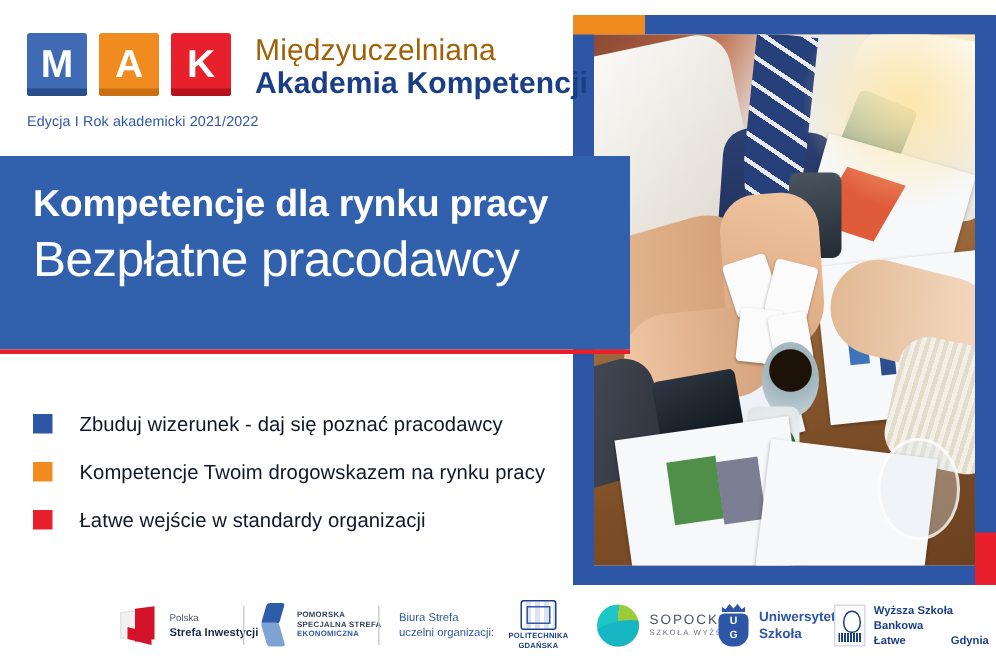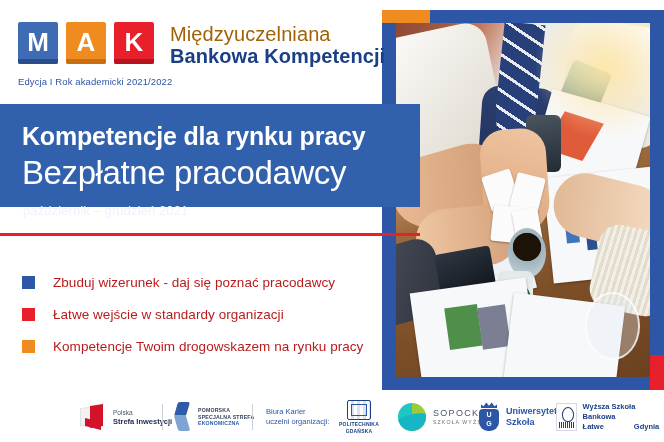--- a/index.html
+++ b/index.html
@@ -79,32 +79,32 @@
   .sq::after{content:"";position:absolute;left:0;right:0;bottom:0;height:5px;border-radius:0 0 2px 2px;}
   .sq-m{background:#3f6bb5;} .sq-m::after{background:#2b4d8a;}
   .sq-a{background:#ef8b1f;} .sq-a::after{background:#c96f12;}
   .sq-k{background:#e8202c;} .sq-k::after{background:#b5141f;}
   .logo-words{margin-left:8px;padding-top:1px;}
   .lw1{color:#a16207;font-size:20px;line-height:22px;letter-spacing:.1px;}
   .lw2{color:#1b3f86;font-size:20px;line-height:22px;font-weight:bold;letter-spacing:.1px;}
   .edycja{position:absolute;left:18px;top:76px;color:#2e56a6;font-size:9.5px;letter-spacing:.1px;}
 
   
-  .banner{position:absolute;left:0;top:104px;width:420px;height:103px;background:#3160ac;}
+  .banner{position:absolute;left:0;top:104px;width:420px;height:129px;background:#3160ac;}
   .banner-red{position:absolute;left:0;top:233px;width:420px;height:3px;background:#e8202c;}
   .b-line1{position:absolute;left:22px;top:18px;color:#ffffff;font-size:25px;font-weight:bold;letter-spacing:-.2px;}
   .b-line2{position:absolute;left:22px;top:50px;color:#ffffff;font-size:33px;letter-spacing:-.4px;}
   .b-line3{position:absolute;left:23px;top:99px;color:#eef2fa;font-size:13px;letter-spacing:.1px;}
 
   
   .bullets{position:absolute;left:22px;top:266px;width:360px;}
   .bullet{display:flex;align-items:center;height:32px;}
   .bsq{width:13px;height:13px;flex:0 0 13px;margin-right:18px;}
   .bsq.blue{background:#2e56a6;} .bsq.orange{background:#ef8b1f;} .bsq.red{background:#e8202c;}
-  .btxt{color:#b91c1c;font-size:13.5px;letter-spacing:.05px;}
+  .btxt{color:#0f172a;font-size:13.5px;letter-spacing:.05px;}
 
   
   .footer{position:absolute;left:0;top:392px;width:664px;height:50px;background:#fff;}
   .f-label{color:#2e56a6;font-size:7.5px;line-height:10px;}
   .f-item{position:absolute;top:0;height:50px;display:flex;align-items:center;}
   .divider{position:absolute;width:1px;height:26px;background:#c9ced8;top:12px;}
 
   .pl-logo{width:26px;height:24px;position:relative;}
   .pl-w{position:absolute;left:0;top:2px;width:15px;height:16px;background:#f2f2f2;border:1px solid #e3e3e3;transform:skewY(-8deg);}
   .pl-r{position:absolute;left:10px;top:0px;width:13px;height:22px;background:#d4122a;transform:skewY(-8deg);}
@@ -197,45 +197,44 @@
         <span>M</span>
       </div>
       <div class="sq sq-a">
         <span>A</span>
       </div>
       <div class="sq sq-k">
         <span>K</span>
       </div>
       <div class="logo-words">
         <div class="lw1">Międzyuczelniana</div>
-        <div class="lw2">Bankowa Kompetencji</div>
+        <div class="lw2">Akademia Kompetencji</div>
       </div>
     </div>
   </div>
   <div class="edycja">Edycja I Rok akademicki 2021/2022</div>
 
   <div class="banner">
     <div class="b-line1">Kompetencje dla rynku pracy</div>
     <div class="b-line2">Bezpłatne pracodawcy</div>
-    <div class="b-line3">październik – grudzień 2021</div>
   </div>
   <div class="banner-red"></div>
 
   <div class="bullets">
     <div class="bullet">
       <div class="bsq blue"></div>
       <div class="btxt">Zbuduj wizerunek - daj się poznać pracodawcy</div>
     </div>
     <div class="bullet">
+      <div class="bsq orange"></div>
+      <div class="btxt">Kompetencje Twoim drogowskazem na rynku pracy</div>
+    </div>
+    <div class="bullet">
       <div class="bsq red"></div>
       <div class="btxt">Łatwe wejście w standardy organizacji</div>
-    </div>
-    <div class="bullet">
-      <div class="bsq orange"></div>
-      <div class="btxt">Kompetencje Twoim drogowskazem na rynku pracy</div>
     </div>
   </div>
 
   <div class="footer">
 
 
     <div class="f-item" style="left:80px;">
       <div class="pl-logo">
         <div class="pl-w"></div>
           <div class="pl-r"></div>
@@ -258,21 +257,21 @@
         <div class="psse-t1">POMORSKA</div>
         <div class="psse-t1">SPECJALNA STREFA</div>
         <div class="psse-t2">EKONOMICZNA</div>
       </div>
     </div>
 
     <div class="divider" style="left:252px;"></div>
 
     <div class="f-item" style="left:266px;">
       <div>
-        <div class="f-label">Biura Karier</div>
+        <div class="f-label">Biura Strefa</div>
         <div class="f-label">uczelni organizacji:</div>
       </div>
     </div>
 
     <div class="f-item" style="left:344px;">
       <div class="pg-mark">
         <div class="pg-crest"></div>
         <div class="pg-t">POLITECHNIKA</div>
         <div class="pg-t">GDAŃSKA</div>
       </div>

